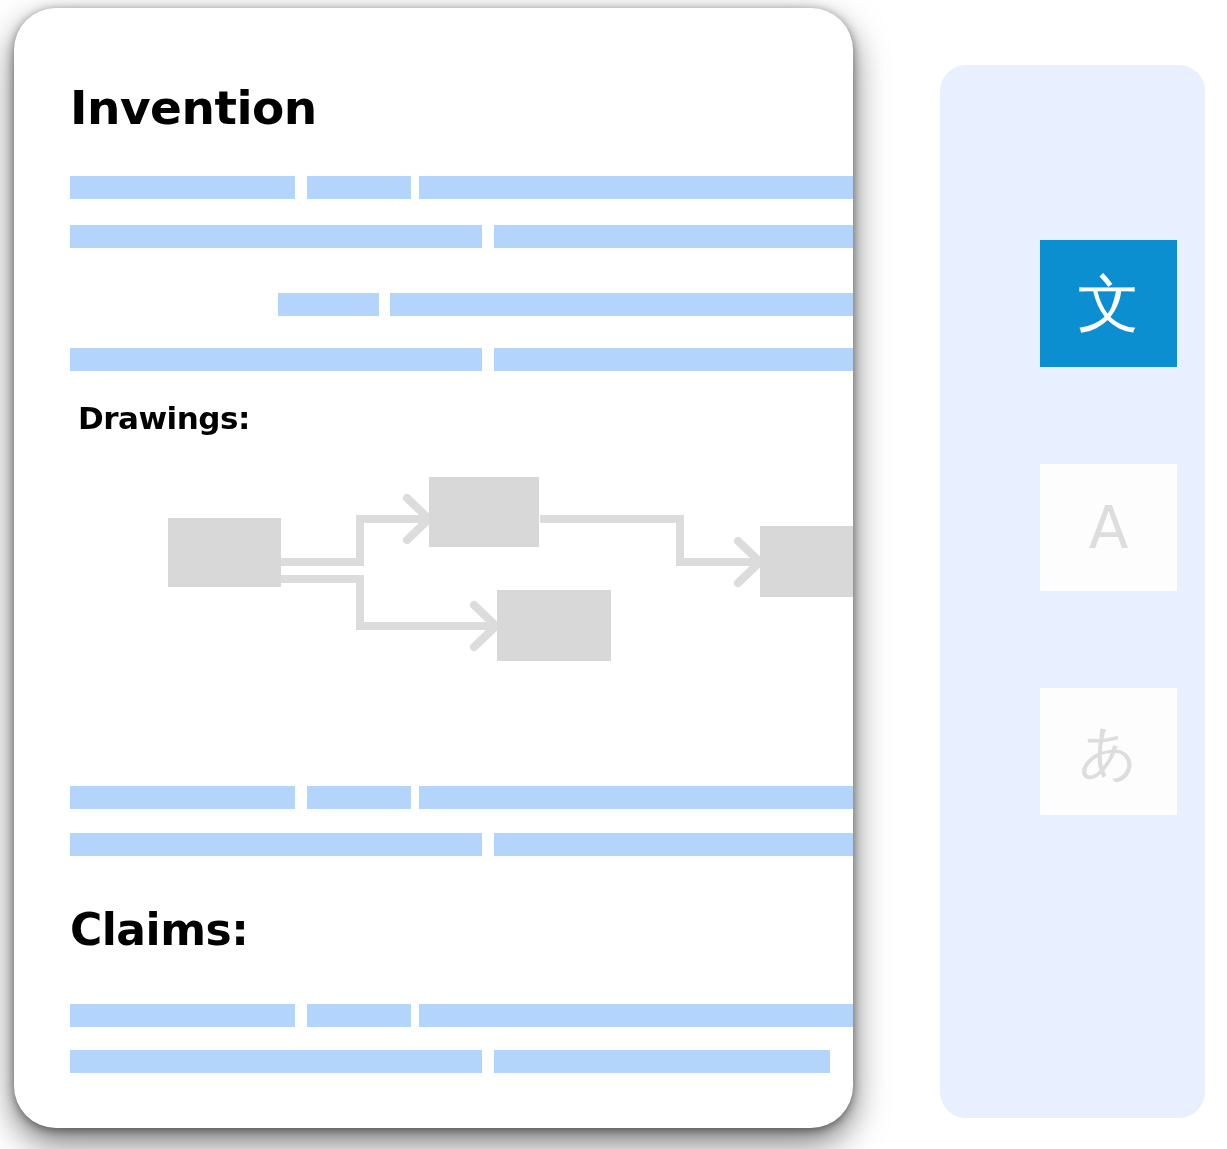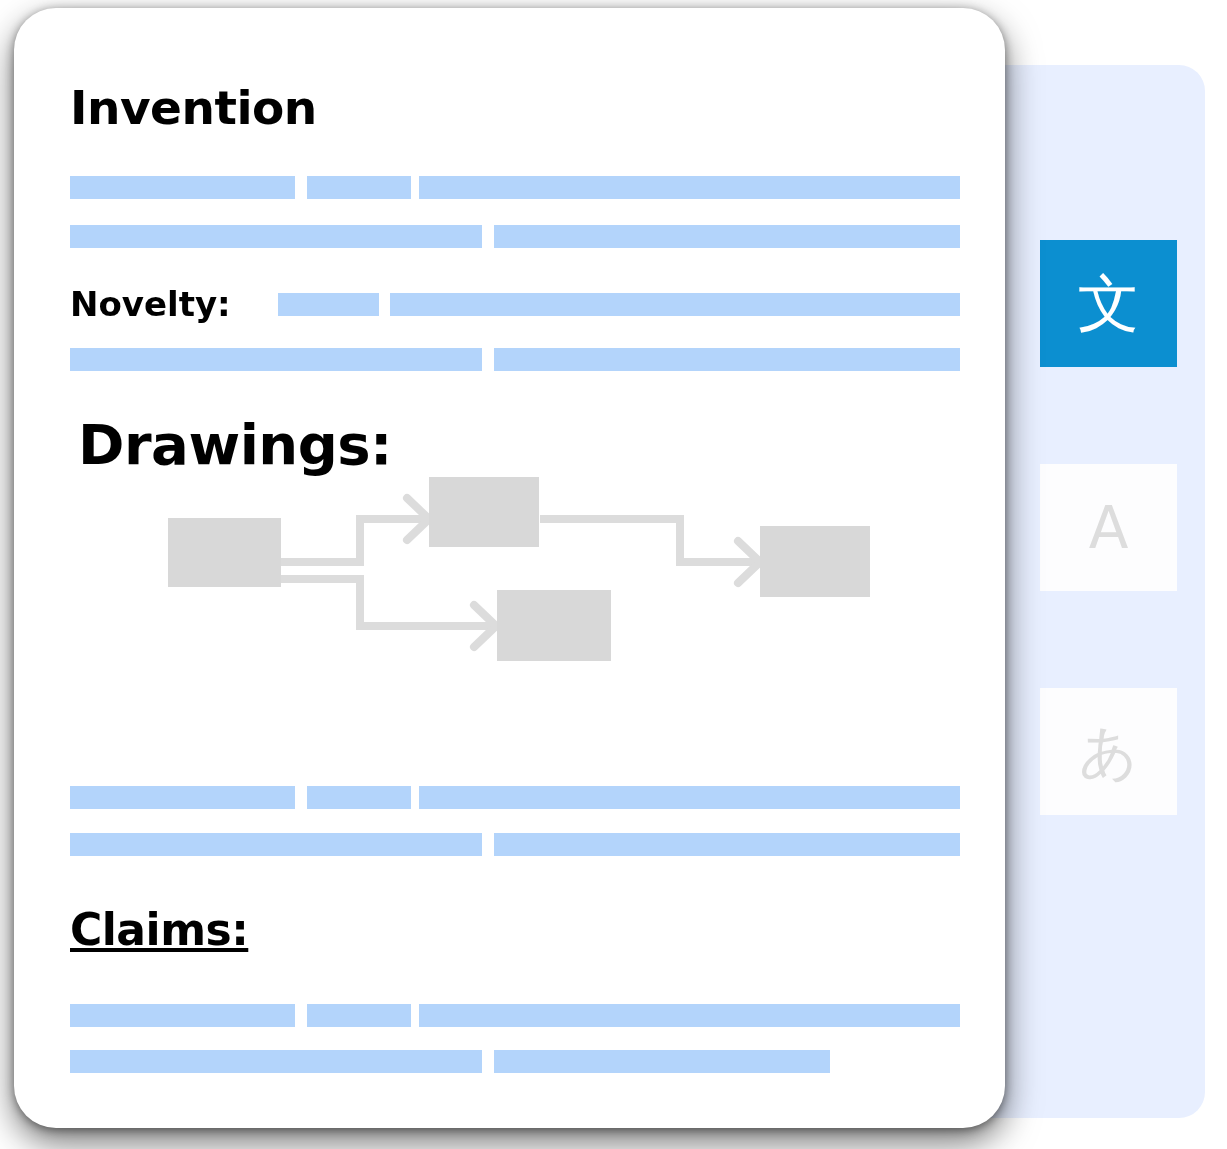--- a/index.html
+++ b/index.html
@@ -70,21 +70,21 @@
 
   .lang-btn.inactive .lang-glyph {
     font-size: 58px;
   }
 
   
   #doc-card {
     position: absolute;
     left: 14px;
     top: 8px;
-    width: 991px;
+    width: 839px;
     height: 1120px;
     background: #ffffff;
     border-radius: 42px;
     z-index: 2;
     box-shadow: 0 14px 34px rgba(0,0,0,0.55),
                 0 2px 10px rgba(0,0,0,0.42);
     overflow: hidden;
   }
 
   #doc-body {
@@ -98,23 +98,23 @@
   
   .heading {
     font-family: "DejaVu Sans", "Liberation Sans", sans-serif;
     font-weight: 700;
     color: #000000;
     letter-spacing: -0.5px;
     white-space: nowrap;
   }
 
   .h-invention { position: absolute; top: 72px;  left: 0px;  font-size: 47px; }
-  .h-drawings  { position: absolute; top: 404px; left: 8px;  font-size: 56px; }
+  .h-drawings  { position: absolute; top: 392px; left: 8px;  font-size: 31px; }
   .h-embod     { position: absolute; top: 682px; left: 0px;  font-size: 44px; }
-  .h-claims    { position: absolute; top: 896px; left: 0px;  font-size: 44px; text-decoration: underline; }
+  .h-claims    { position: absolute; top: 896px; left: 0px;  font-size: 44px; }
 
   .h-novelty {
     position: absolute;
     top: 276px;
     left: 0px;
     font-size: 34px;
     font-family: "DejaVu Sans", "Liberation Sans", sans-serif;
     font-weight: 700;
     color: #000000;
     white-space: nowrap;
@@ -183,21 +183,20 @@
       <div class="bar-row" style="top:168px;">
         <span class="bar" style="left:0px;width:225px;"></span>
         <span class="bar" style="left:237px;width:104px;"></span>
         <span class="bar" style="left:349px;width:541px;"></span>
       </div>
       <div class="bar-row" style="top:217px;">
         <span class="bar" style="left:0px;width:412px;"></span>
         <span class="bar" style="left:424px;width:466px;"></span>
       </div>
 
-      <div class="h-novelty">Novelty:</div>
 
       <div class="bar-row" style="top:285px;">
         <span class="bar" style="left:208px;width:101px;"></span>
         <span class="bar" style="left:320px;width:570px;"></span>
       </div>
       <div class="bar-row" style="top:340px;">
         <span class="bar" style="left:0px;width:412px;"></span>
         <span class="bar" style="left:424px;width:466px;"></span>
       </div>
 

